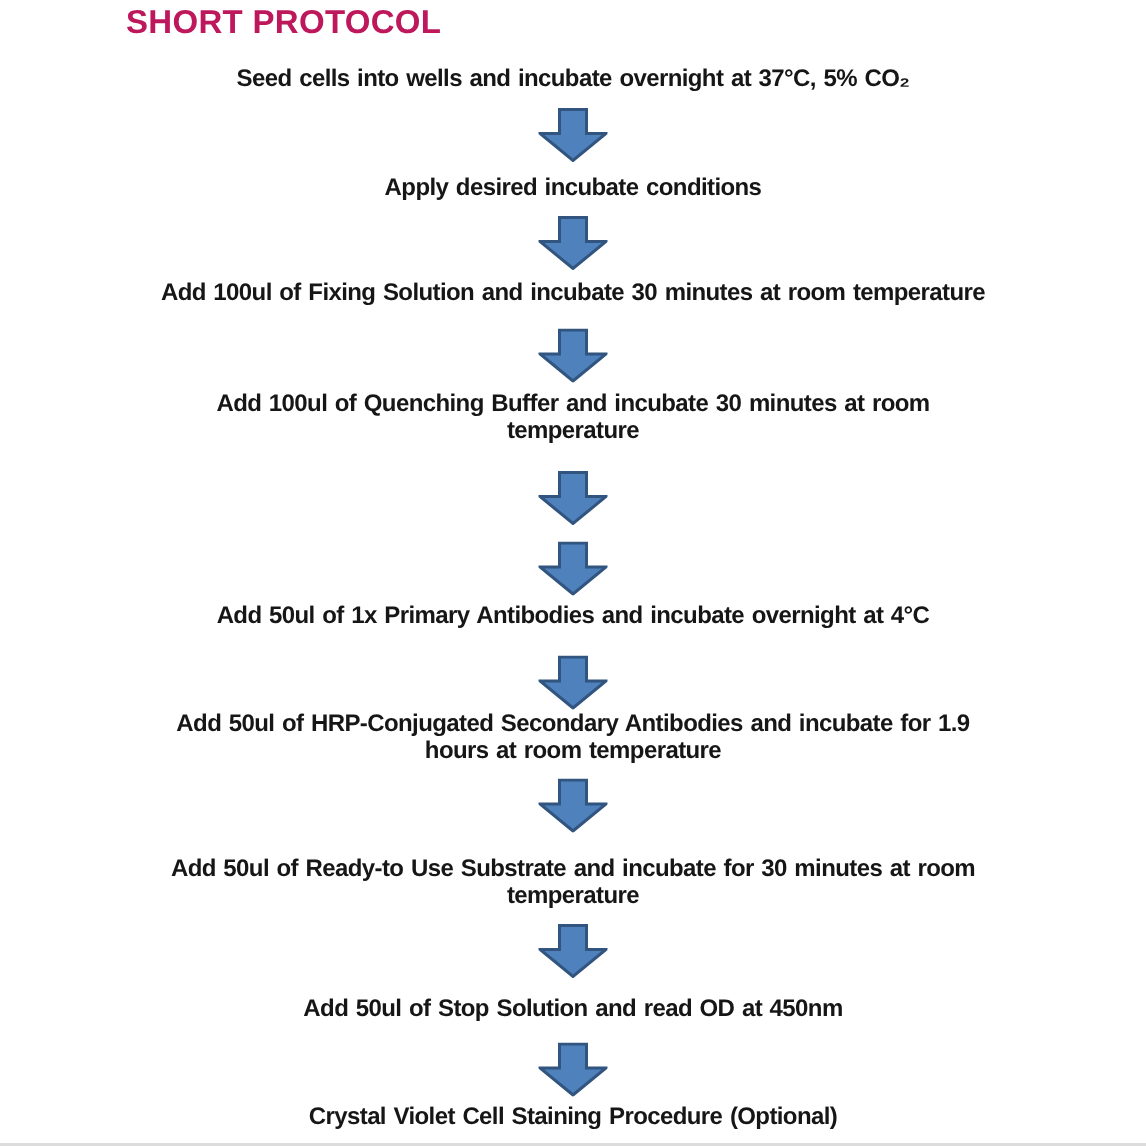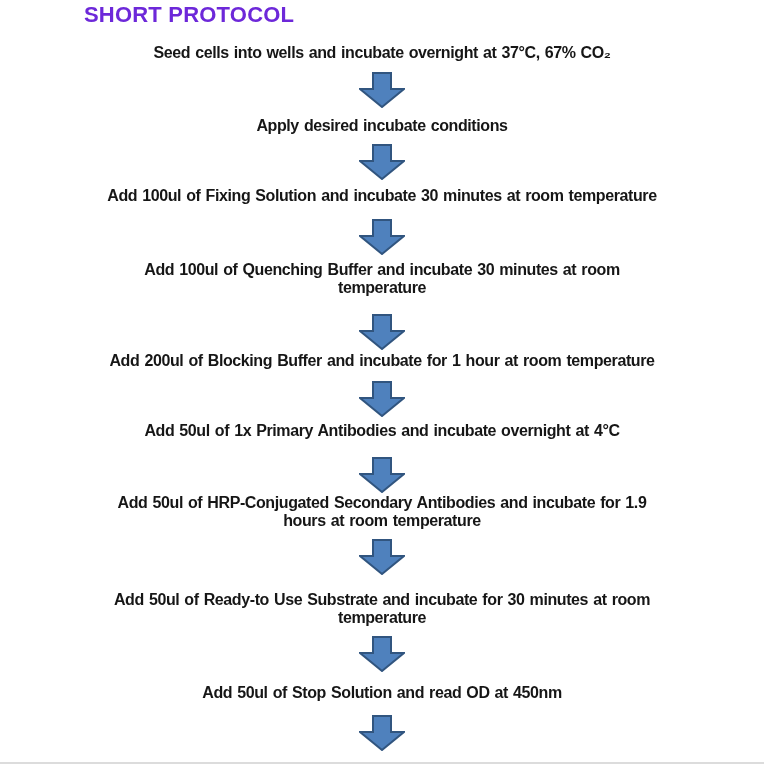--- a/index.html
+++ b/index.html
@@ -13,21 +13,21 @@
     position: relative;
     overflow: hidden;
     font-family: "Liberation Sans", "DejaVu Sans", sans-serif;
   }
   .title {
     position: absolute;
     top: 2px;
     left: 84px;
     font-size: 22px;
     font-weight: bold;
-    color: #6d28d9;
+    color: #be185d;
     letter-spacing: 0.2px;
     white-space: nowrap;
   }
   .flow {
     position: absolute;
     top: 0;
     left: 0;
     width: 764px;
     padding-top: 44px;
     display: flex;
@@ -64,21 +64,21 @@
     background: #dcdcdc;
   }
 </style>
 </head>
 <body>
 
 <div class="title">SHORT PROTOCOL</div>
 
 <div class="flow">
 
-  <div class="step" style="margin-top:0">Seed cells into wells and incubate overnight at 37°C, 67% CO₂</div>
+  <div class="step" style="margin-top:0">Seed cells into wells and incubate overnight at 37°C, 5% CO₂</div>
 
   <svg class="arrow" width="46" height="36" viewBox="0 0 46 36" style="margin-top:10px">
     <polygon points="14,1 32,1 32,17 45,17 23,35 1,17 14,17" fill="#4f81bd"></polygon>
   </svg>
 
   <div class="step" style="margin-top:9px">Apply desired incubate conditions</div>
 
   <svg class="arrow" width="46" height="36" viewBox="0 0 46 36" style="margin-top:9px">
     <polygon points="14,1 32,1 32,17 45,17 23,35 1,17 14,17" fill="#4f81bd"></polygon>
   </svg>
@@ -89,21 +89,20 @@
     <polygon points="14,1 32,1 32,17 45,17 23,35 1,17 14,17" fill="#4f81bd"></polygon>
   </svg>
 
   <div class="step" style="margin-top:6px">Add 100ul of Quenching Buffer and incubate 30 minutes at room
 temperature</div>
 
   <svg class="arrow" width="46" height="36" viewBox="0 0 46 36" style="margin-top:17px">
     <polygon points="14,1 32,1 32,17 45,17 23,35 1,17 14,17" fill="#4f81bd"></polygon>
   </svg>
 
-  <div class="step" style="margin-top:2px">Add 200ul of Blocking Buffer and incubate for 1 hour at room temperature</div>
 
   <svg class="arrow" width="46" height="36" viewBox="0 0 46 36" style="margin-top:11px">
     <polygon points="14,1 32,1 32,17 45,17 23,35 1,17 14,17" fill="#4f81bd"></polygon>
   </svg>
 
   <div class="step" style="margin-top:5px">Add 50ul of 1x Primary Antibodies and incubate overnight at 4°C</div>
 
   <svg class="arrow" width="46" height="36" viewBox="0 0 46 36" style="margin-top:17px">
     <polygon points="14,1 32,1 32,17 45,17 23,35 1,17 14,17" fill="#4f81bd"></polygon>
   </svg>
@@ -121,16 +120,17 @@
   <svg class="arrow" width="46" height="36" viewBox="0 0 46 36" style="margin-top:9px">
     <polygon points="14,1 32,1 32,17 45,17 23,35 1,17 14,17" fill="#4f81bd"></polygon>
   </svg>
 
   <div class="step" style="margin-top:12px">Add 50ul of Stop Solution and read OD at 450nm</div>
 
   <svg class="arrow" width="46" height="36" viewBox="0 0 46 36" style="margin-top:13px">
     <polygon points="14,1 32,1 32,17 45,17 23,35 1,17 14,17" fill="#4f81bd"></polygon>
   </svg>
 
+  <div class="step" style="margin-top:5px">Crystal Violet Cell Staining Procedure (Optional)</div>
 
 </div>
 
 <div class="bottom-edge"></div>
 
 </body></html>

